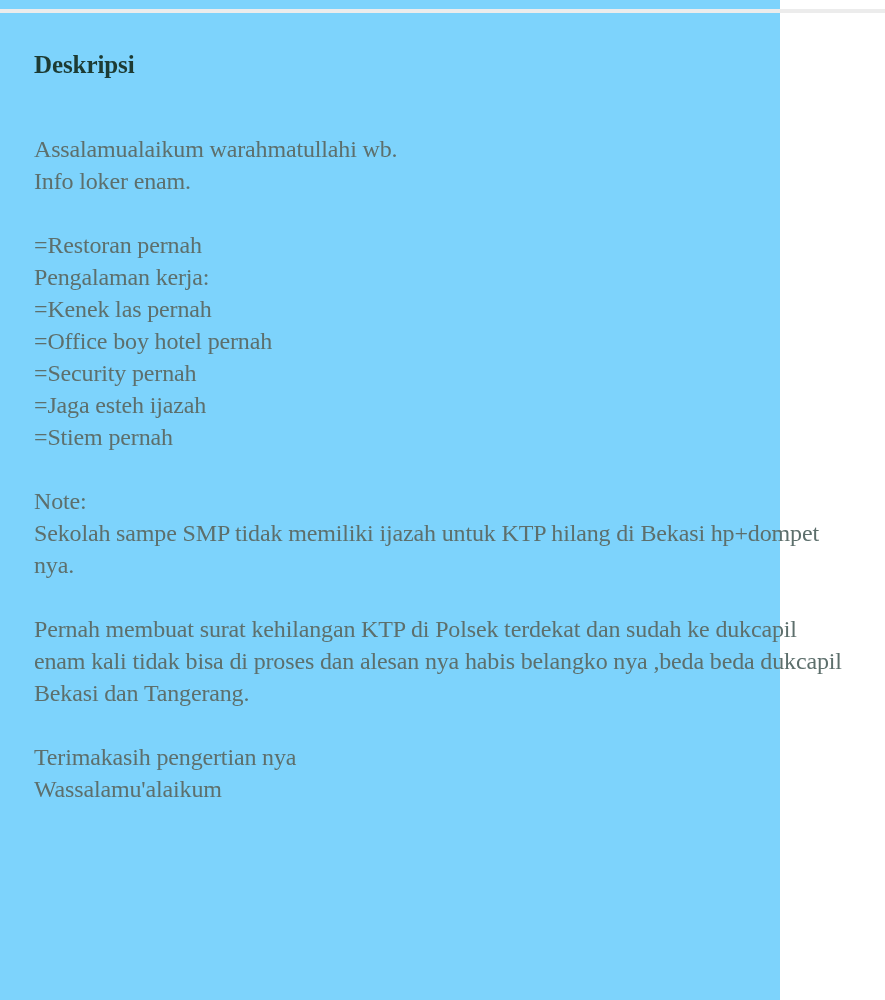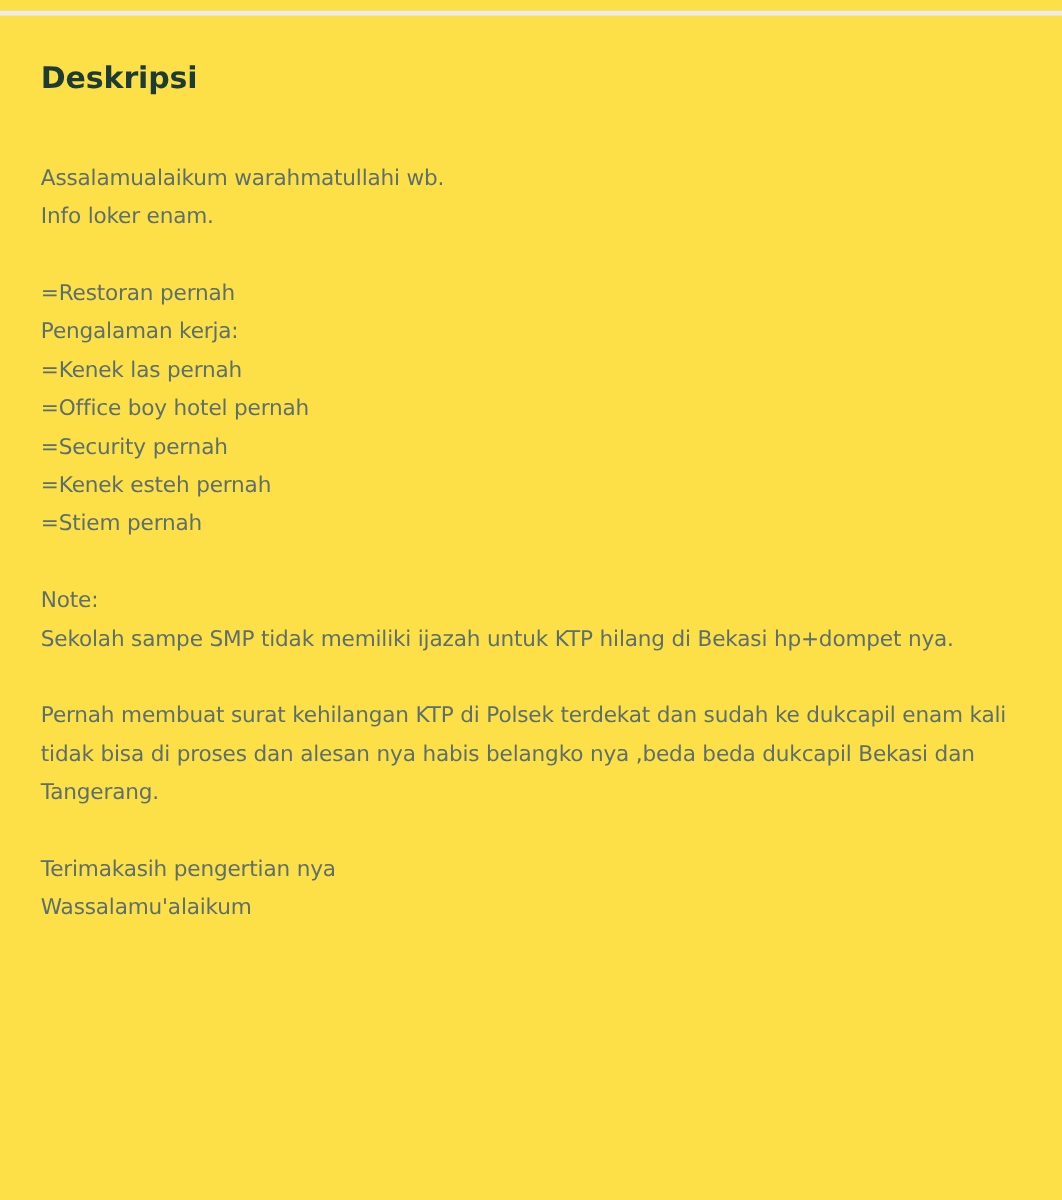--- a/index.html
+++ b/index.html
@@ -8,24 +8,25 @@
     background: #ffffff;
   }
   body {
     width: 885px;
     height: 1000px;
     font-family: "DejaVu Sans", "Liberation Sans", sans-serif;
     overflow: hidden;
   }
   #page {
     position: relative;
-    width: 885px;
+    width: 780px;
     height: 1000px;
-    background: #fde047;
+    background: #7dd3fc;
     box-sizing: border-box;
+    font-family: Liberation Serif, serif;
   }
   .top-divider {
     position: absolute;
     top: 9px;
     left: 0;
     width: 885px;
     height: 4px;
     background: #ececec;
   }
   .content {
@@ -38,21 +39,21 @@
   }
   .section-title {
     font-size: 25px;
     font-weight: 700;
     color: #1d3b33;
     letter-spacing: -0.1px;
     margin: 0 0 54px 0;
     line-height: 1.1;
   }
   .body-block {
-    font-size: 18px;
+    font-size: 24px;
     line-height: 32px;
     color: #5d6f6c;
     letter-spacing: -0.15px;
     margin: 0;
     max-width: 820px;
   }
   .body-block + .body-block {
     margin-top: 32px;
   }
   .body-line {
@@ -78,21 +79,21 @@
       <span class="body-line">Assalamualaikum warahmatullahi wb.</span>
       <span class="body-line">Info loker enam.</span>
     </div>
 
     <div class="body-block">
       <span class="body-line">=Restoran pernah</span>
       <span class="body-line">Pengalaman kerja:</span>
       <span class="body-line">=Kenek las pernah</span>
       <span class="body-line">=Office boy hotel pernah</span>
       <span class="body-line">=Security pernah</span>
-      <span class="body-line">=Kenek esteh pernah</span>
+      <span class="body-line">=Jaga esteh ijazah</span>
       <span class="body-line">=Stiem pernah</span>
     </div>
 
     <div class="body-block">
       <span class="body-line">Note:</span>
       <span class="para-flow">Sekolah sampe SMP tidak memiliki ijazah untuk KTP hilang di Bekasi hp+dompet nya.</span>
     </div>
 
     <div class="body-block">
       <span class="para-flow">Pernah membuat surat kehilangan KTP di Polsek terdekat dan sudah ke dukcapil enam kali tidak bisa di proses dan alesan nya habis belangko nya ,beda beda dukcapil Bekasi dan Tangerang.</span>

